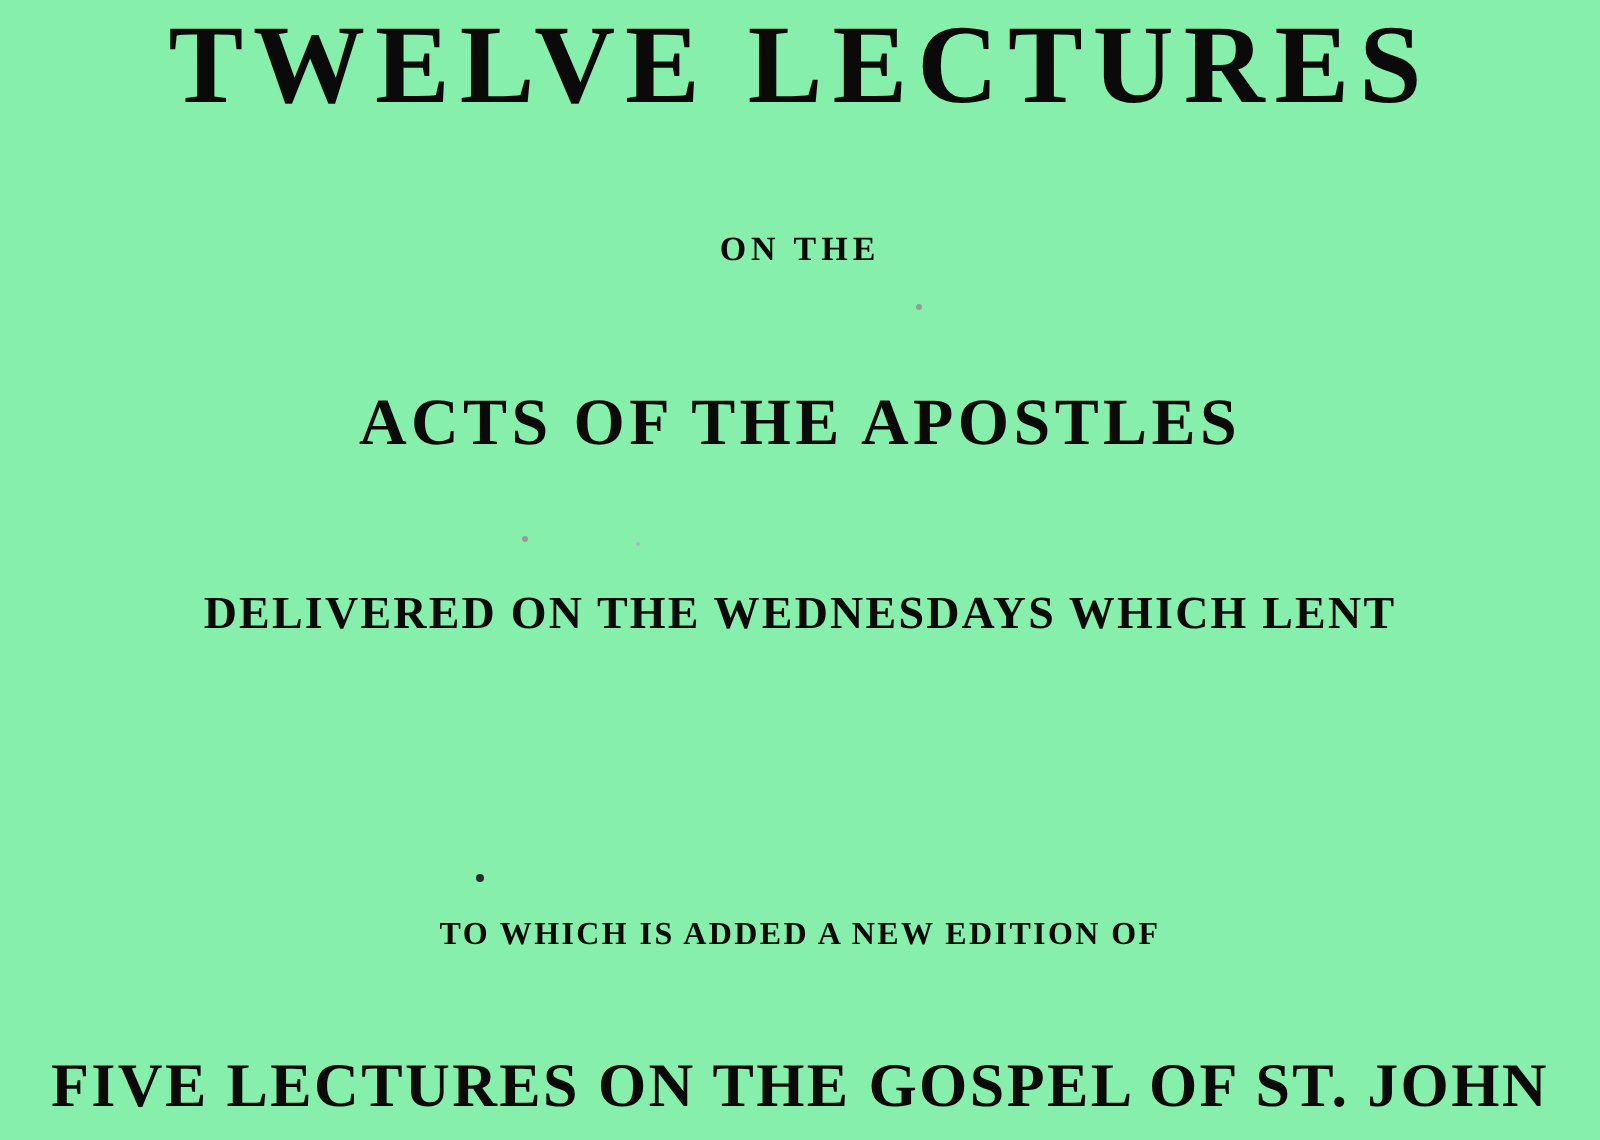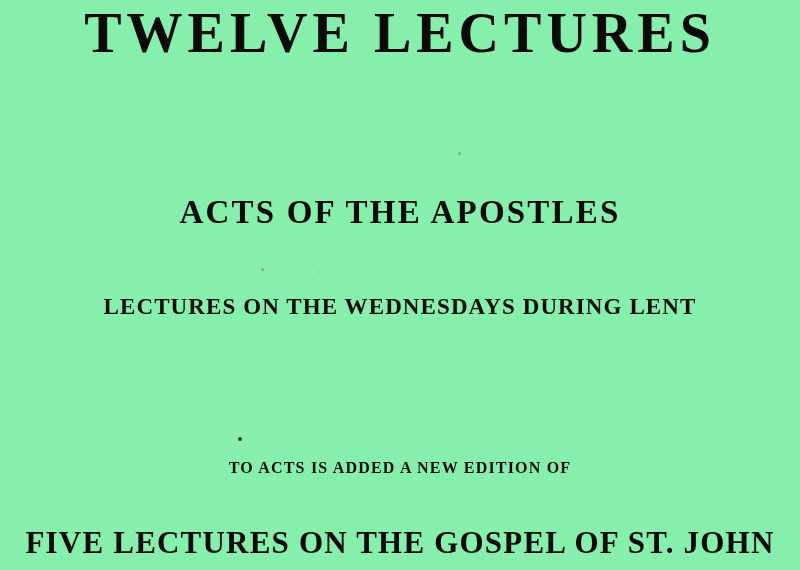--- a/index.html
+++ b/index.html
@@ -98,27 +98,28 @@
   .speck-3 { left: 318px; top: 271px; width: 2px; height: 2px; background: #b4b4b4; }
   .speck-4 { left: 238px; top: 437px; width: 4px; height: 4px; background: #2b2b2b; }
 </style>
 </head>
 <body>
 
 <div class="page">
 
   <div class="line title-main">TWELVE LECTURES</div>
 
+  <div class="line sub-onthe">ON THE</div>
 
   <div class="line title-acts">ACTS OF THE APOSTLES</div>
 
-  <div class="line line-delivered">LECTURES ON THE WEDNESDAYS DURING LENT</div>
+  <div class="line line-delivered">DELIVERED ON THE WEDNESDAYS WHICH LENT</div>
 
 
-  <div class="line line-added">TO ACTS IS ADDED A NEW EDITION OF</div>
+  <div class="line line-added">TO WHICH IS ADDED A NEW EDITION OF</div>
 
   <div class="line title-five">FIVE LECTURES ON THE GOSPEL OF ST. JOHN</div>
 
   <div class="speck speck-1"></div>
   <div class="speck speck-2"></div>
   <div class="speck speck-3"></div>
   <div class="speck speck-4"></div>
 
 </div>
 

